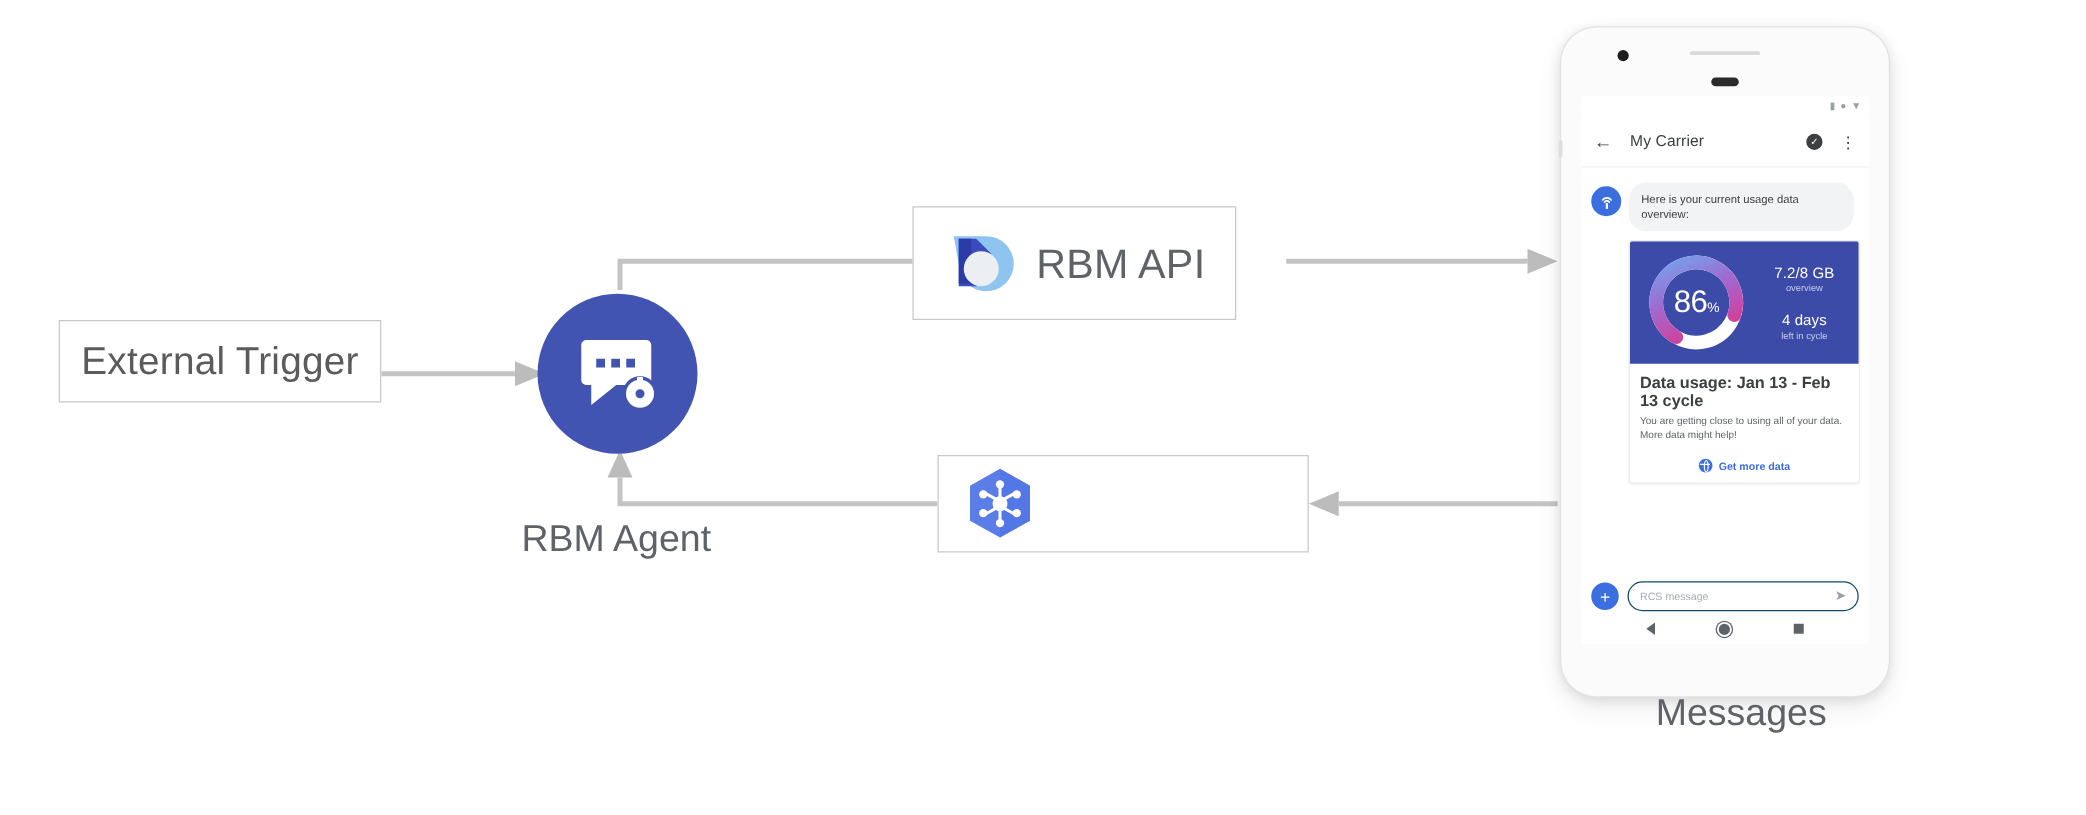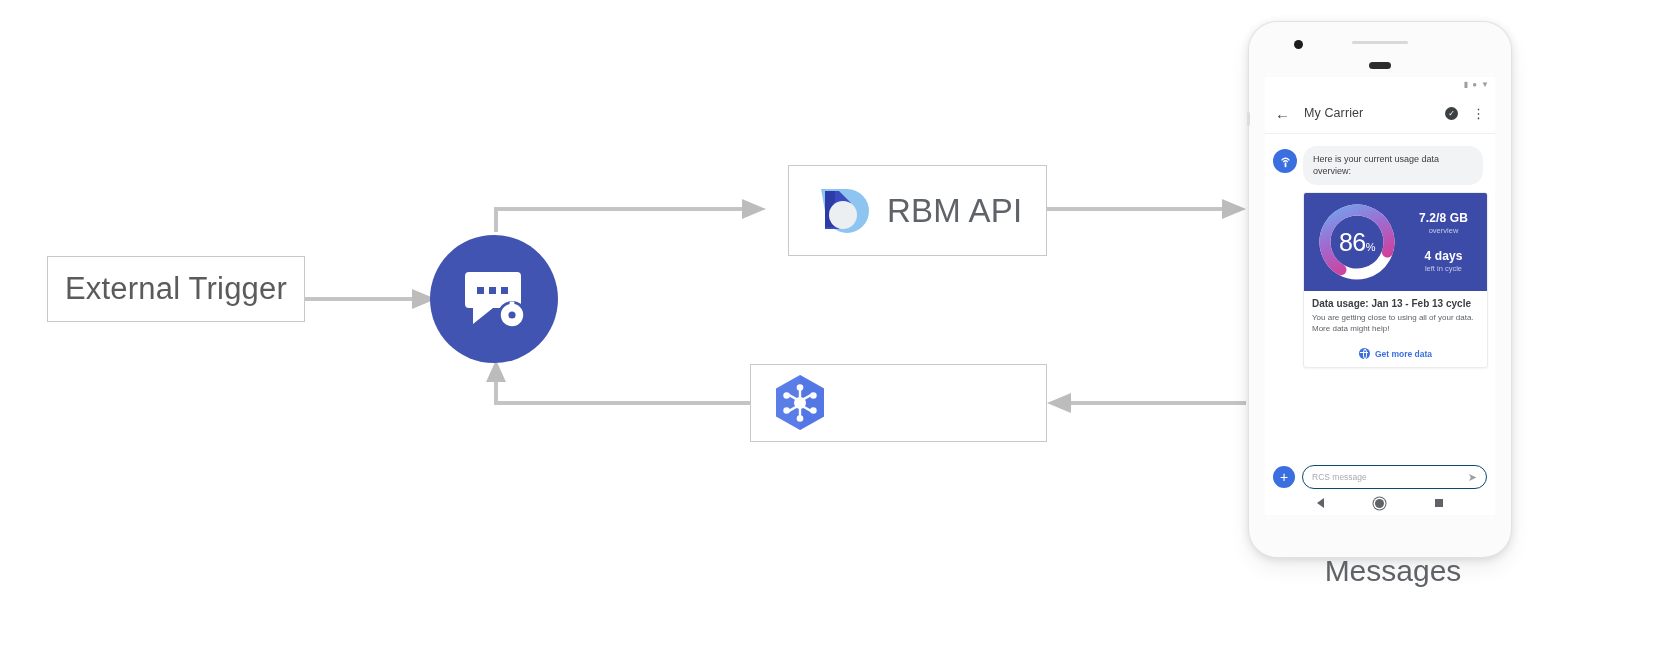--- a/index.html
+++ b/index.html
@@ -34,21 +34,21 @@
 
   
   #external-trigger {
     left: 47px; top: 256px; width: 258px; height: 66px;
     justify-content: center;
   }
   #external-trigger .node-label { font-size: 31px; color: #5b5b5b; }
 
   
   #rbm-api-box {
-    left: 788px; top: 165px; width: 259px; height: 91px;
+    left: 730px; top: 165px; width: 259px; height: 91px;
     padding-left: 16px;
   }
   
   #webhook-box {
     left: 750px; top: 364px; width: 297px; height: 78px;
     padding-left: 16px;
   }
 
   
   #rbm-agent-node {
@@ -175,26 +175,26 @@
   .gauge-wrap svg { position: absolute; left: 0; top: 0; }
   .gauge-value {
     position: absolute; left: 0; right: 0; top: 50%;
     transform: translateY(-50%);
     text-align: center; color: #ffffff;
     font-weight: 300; font-size: 25px; line-height: 1;
     letter-spacing: -.5px;
   }
   .gauge-value .pct { font-size: 11px; font-weight: 400; }
   .hero-stats { flex: 1; text-align: center; color: #fff; }
-  .stat-big { font-size: 12px; font-weight: 700; letter-spacing: .1px; }
+  .stat-big { font-size: 12px; font-weight: 400; letter-spacing: .1px; }
   .stat-sub { font-size: 7.5px; color: #c6cbe8; margin-top: 1px; }
   .stat-gap { height: 14px; }
 
   .card-body { padding: 7px 8px 4px 8px; }
-  .card-title { font-size: 10px; font-weight: 700; color: #3c4043; }
+  .card-title { font-size: 13px; font-weight: 700; color: #3c4043; }
   .card-text { font-size: 8px; color: #5f6368; line-height: 1.45; margin-top: 3px; }
   .card-action {
     display: flex; align-items: center; justify-content: center;
     gap: 5px; padding: 9px 0 8px;
   }
   .card-action .globe {
     width: 11px; height: 11px; border-radius: 50%;
     background: #3b6fe0; position: relative; flex: 0 0 auto;
   }
   .card-action .globe::before,
@@ -272,20 +272,21 @@
         </g>
         <g fill="#4254b2">
           <circle cx="51" cy="47" r="3.6"></circle>
         </g>
         <g fill="#ffffff">
           <rect x="48.6" y="33.5" width="4.8" height="4.4" rx="1"></rect>
         </g>
       </svg>
     </span>
   </div>
+  <div id="rbm-agent-caption">RBM Agent</div>
 
   <div class="node-box" id="rbm-api-box">
     <span style="display:flex;margin-right:14px;">
       <svg width="68" height="68" viewBox="0 0 68 68">
         <path d="M16 12 h26 a22 22 0 0 1 0 44 a22 22 0 0 1 -22 -22 z" fill="#8ec5f0"></path>
         <path d="M20 14 h14 l12 12 v14 l-12 12 h-14 z" fill="#3b4bbf"></path>
         <path d="M20 14 h10 v36 h-10 z" fill="#2b3ba8"></path>
         <circle cx="38" cy="38" r="14" fill="#eceff1"></circle>
       </svg>
     </span>

